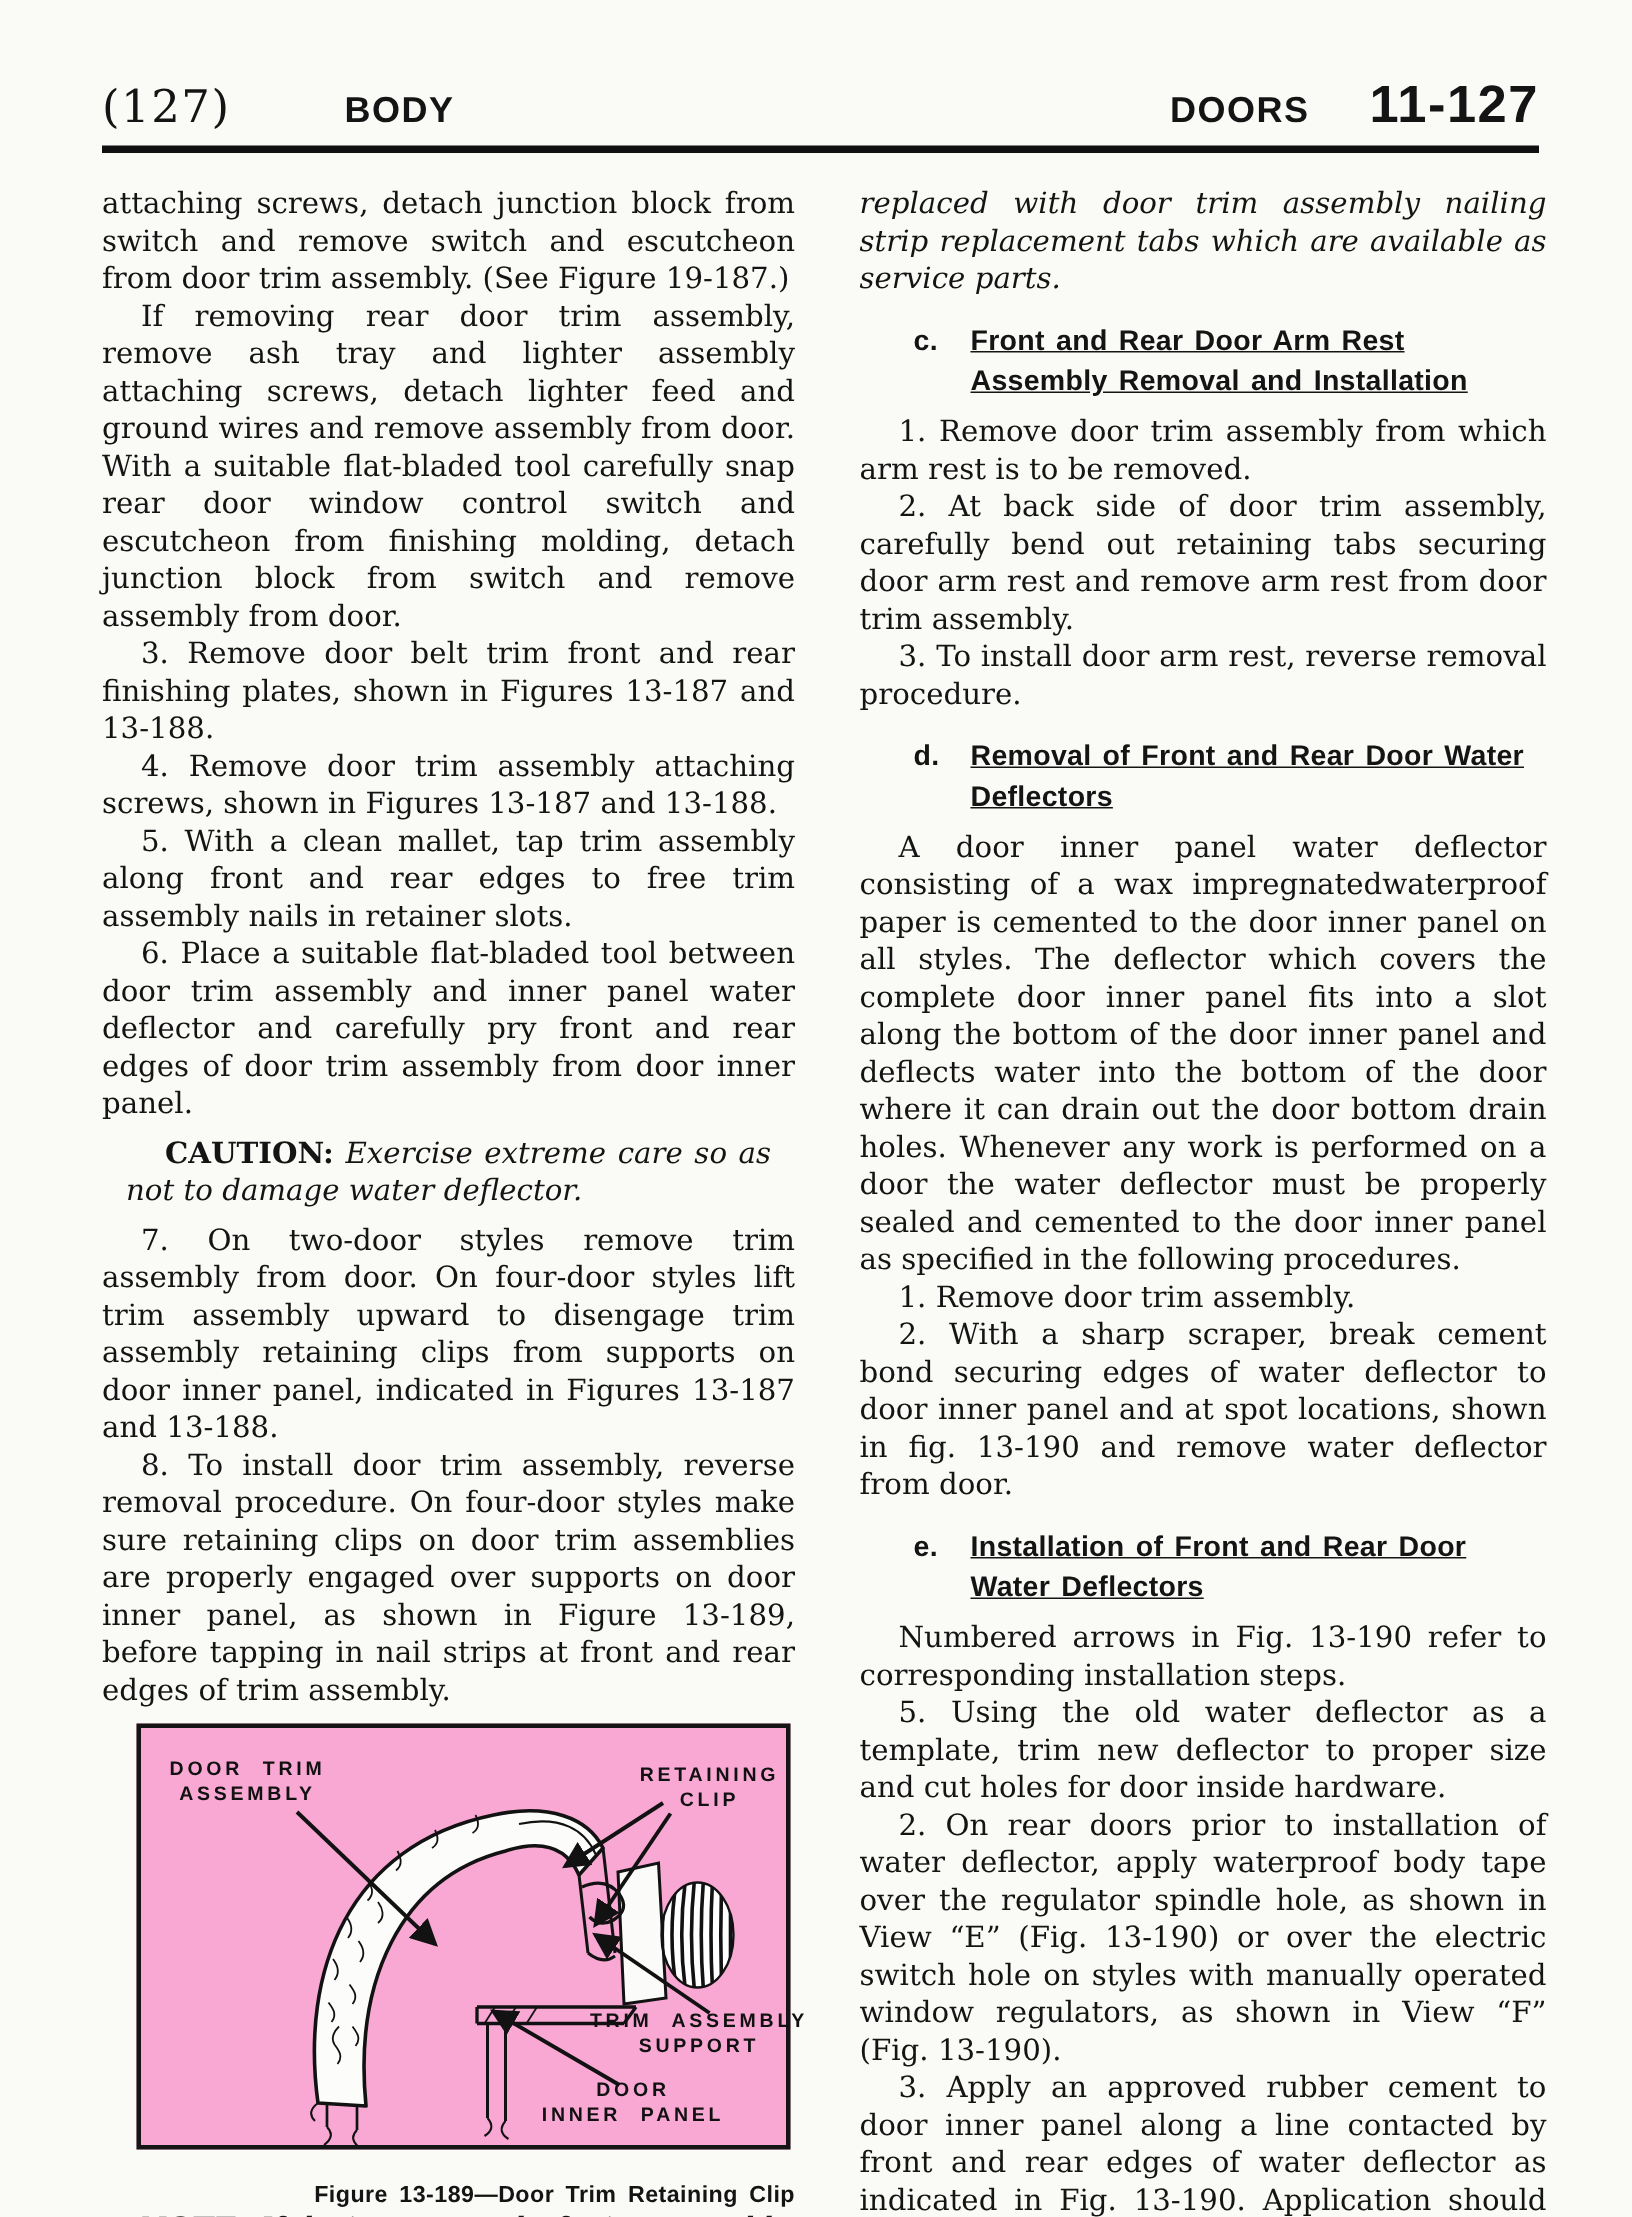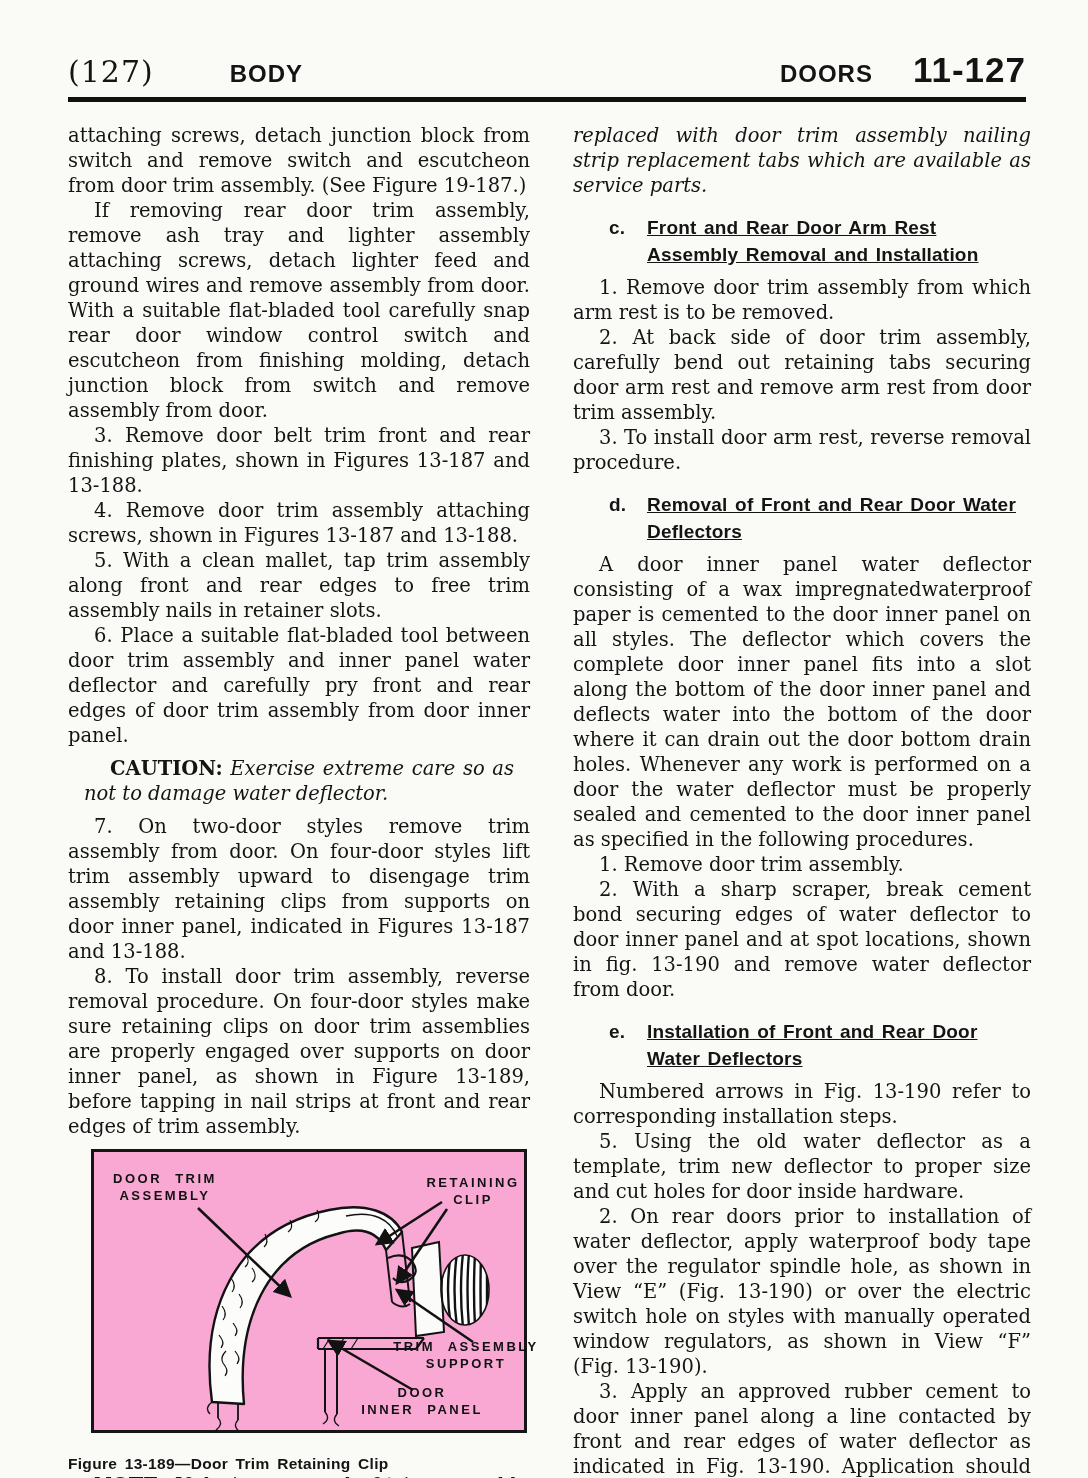--- a/index.html
+++ b/index.html
@@ -59,21 +59,21 @@
     border:3px solid #151515;box-sizing:border-box;background:#f9a8d4;margin-left:23px;
   }
   .figbox svg{position:absolute;left:0;top:0;}
   .figlabel{
     position:absolute;
     font-family:"Liberation Sans", sans-serif;font-weight:bold;
     font-size:13px;line-height:17px;letter-spacing:2.5px;word-spacing:7px;
     text-align:center;white-space:pre-line;color:#111;
   }
   figcaption{
-    text-align:left;
+    text-align:right;
     font-family:"Liberation Sans", sans-serif;font-weight:bold;
     font-size:15.5px;margin-top:22px;letter-spacing:.3px;word-spacing:3px;
   }
   .note{margin-top:16px;}
 </style>
 </head>
 <body>
 
 <div class="page">
 

